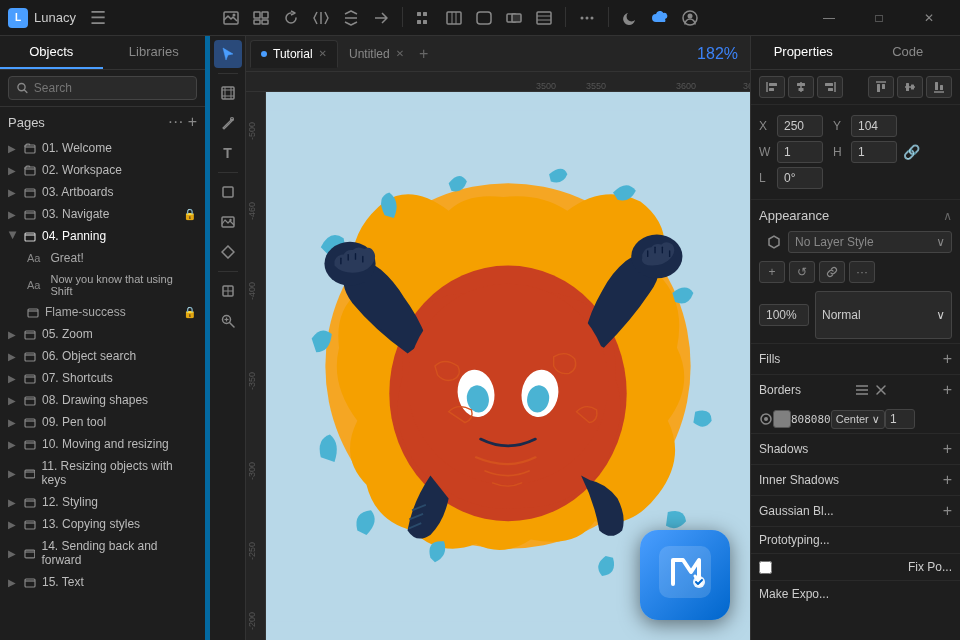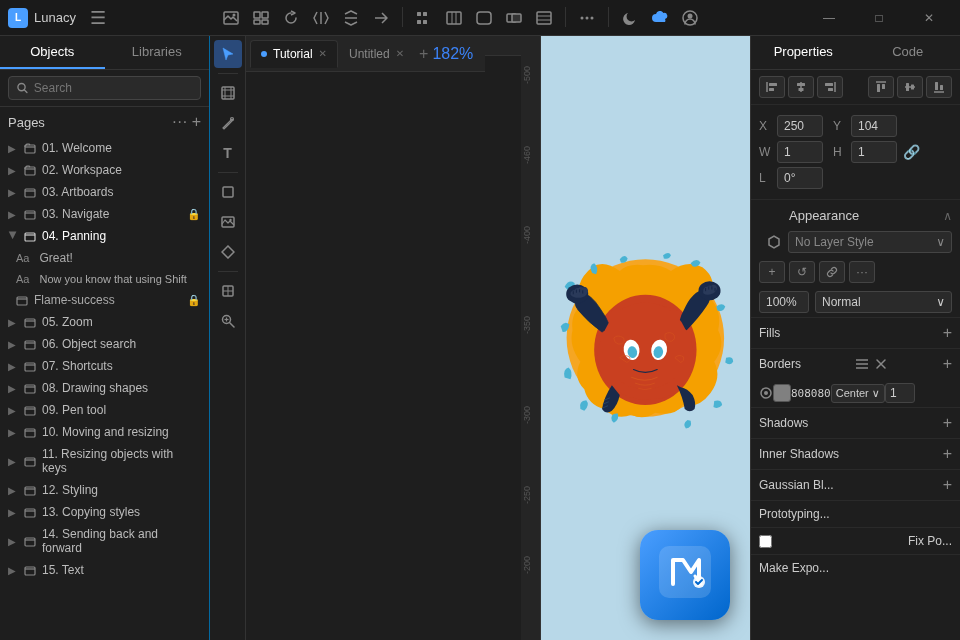--- a/index.html
+++ b/index.html
@@ -12,48 +12,48 @@
     .titlebar-menu { font-size: 18px; color: #888; cursor: pointer; margin-right: 8px; }
     .titlebar-icons { display: flex; gap: 4px; flex: 1; justify-content: center; }
     .titlebar-icon { width: 26px; height: 22px; display: flex; align-items: center; justify-content: center; color: #888; font-size: 14px; cursor: pointer; border-radius: 3px; }
     .win-controls { display: flex; gap: 4px; align-items: center; }
     .win-ctrl { width: 46px; height: 36px; display: flex; align-items: center; justify-content: center; color: #888; font-size: 12px; cursor: pointer; }
 
     
     .app-body { display: flex; height: 604px; }
 
     
-    .sidebar { width: 210px; background: #1e1e1e; border-right: 1px solid #0369a1; display: flex; flex-direction: column; flex-shrink: 0; }
+    .sidebar { width: 210px; background: #1e1e1e; border-right: 5px solid #0369a1; display: flex; flex-direction: column; flex-shrink: 0; }
     .sidebar-tabs { display: flex; border-bottom: 1px solid #333; }
     .sidebar-tab { flex: 1; text-align: center; padding: 8px 0; font-size: 13px; cursor: pointer; color: #888; }
     .sidebar-tab.active { color: #fff; border-bottom: 2px solid #4a9eff; }
     .sidebar-search { padding: 6px 8px; border-bottom: 1px solid #333; }
     .search-box { width: 100%; background: #2a2a2a; border: 1px solid #444; border-radius: 4px; padding: 4px 8px; color: #ccc; font-size: 12px; display: flex; align-items: center; gap: 6px; }
     .search-box input { background: transparent; border: none; color: #ccc; font-size: 12px; outline: none; width: 100%; }
 
     .pages-header { display: flex; align-items: center; justify-content: space-between; padding: 6px 8px; }
     .pages-title { font-size: 13px; color: #ccc; font-weight: 500; }
     .pages-actions { display: flex; gap: 4px; }
     .pages-action { color: #888; cursor: pointer; font-size: 16px; }
 
     .pages-list { flex: 1; overflow-y: auto; }
     .page-item { display: flex; align-items: center; padding: 4px 8px; cursor: pointer; gap: 6px; font-size: 12px; color: #bbb; }
     .page-item.expanded { color: #fff; }
     .page-arrow { color: #666; font-size: 10px; width: 10px; }
     .page-lock { color: #666; font-size: 11px; margin-left: auto; }
-    .sub-item { padding-left: 16px; font-size: 12px; color: #aaa; }
+    .sub-item { padding-left: 27px; font-size: 12px; color: #aaa; }
 
     
     .tool-sidebar { width: 36px; background: #1e1e1e; border-right: 1px solid #333; display: flex; flex-direction: column; align-items: center; padding: 4px 0; gap: 2px; flex-shrink: 0; }
     .tool-btn { width: 28px; height: 28px; display: flex; align-items: center; justify-content: center; color: #888; cursor: pointer; border-radius: 4px; font-size: 15px; }
     .tool-btn.active { background: #2a4a7a; color: #4a9eff; }
     .tool-divider { width: 20px; height: 1px; background: #333; margin: 3px 0; }
 
     
-    .canvas-area { flex: 1; display: flex; flex-direction: row; overflow: hidden; }
+    .canvas-area { flex: 1; display: flex; flex-direction: column; overflow: hidden; }
     .canvas-tabs { height: 36px; background: #252525; display: flex; align-items: center; border-bottom: 1px solid #333; padding: 0 4px; }
     .canvas-tab { display: flex; align-items: center; gap: 6px; padding: 6px 10px; font-size: 12px; color: #888; cursor: pointer; border-radius: 4px 4px 0 0; border: 1px solid transparent; }
     .canvas-tab.active { background: #1e1e1e; color: #fff; border-color: #333; border-bottom-color: #1e1e1e; }
     .canvas-tab .close-tab { color: #666; font-size: 10px; }
     .canvas-tab .dot { width: 6px; height: 6px; background: #4a9eff; border-radius: 50%; }
     .add-tab { color: #666; font-size: 16px; cursor: pointer; padding: 4px; }
     .zoom-info { margin-left: auto; font-size: 16px; color: #3b82f6; padding-right: 8px; }
 
     .ruler-h { height: 20px; background: #252525; border-bottom: 1px solid #333; position: relative; overflow: hidden; }
 
@@ -70,32 +70,32 @@
     .panel-section { padding: 6px 8px; border-bottom: 1px solid #2a2a2a; }
     .align-row { display: flex; gap: 3px; align-items: center; }
     .align-btn { width: 26px; height: 22px; background: #2a2a2a; border: 1px solid #444; border-radius: 3px; display: flex; align-items: center; justify-content: center; cursor: pointer; color: #888; font-size: 12px; }
 
     .prop-row { display: flex; align-items: center; gap: 6px; margin: 4px 0; }
     .prop-label { font-size: 12px; color: #888; width: 12px; }
     .prop-input { background: #2a2a2a; border: 1px solid #444; border-radius: 3px; color: #ccc; font-size: 12px; padding: 3px 6px; width: 46px; outline: none; }
     .link-icon { color: #666; font-size: 14px; cursor: pointer; }
 
     .appearance-header { display: flex; align-items: center; justify-content: space-between; padding: 8px 8px 4px; }
-    .appearance-title { font-size: 13px; color: #ccc; font-weight: 500; margin-left: 30px; }
+    .appearance-title { font-size: 13px; color: #ccc; font-weight: 500; }
     .collapse-btn { color: #666; font-size: 12px; cursor: pointer; }
 
     .layer-style { display: flex; align-items: center; gap: 6px; padding: 4px 8px; margin-left: 7px; }
     .layer-style-select { flex: 1; background: #2a2a2a; border: 1px solid #444; border-radius: 3px; color: #888; font-size: 12px; padding: 3px 6px; cursor: pointer; display: flex; align-items: center; justify-content: space-between; }
 
     .style-actions { display: flex; gap: 4px; padding: 4px 8px; }
     .style-btn { width: 26px; height: 22px; background: #2a2a2a; border: 1px solid #444; border-radius: 3px; display: flex; align-items: center; justify-content: center; cursor: pointer; color: #888; font-size: 12px; }
 
     .blend-row { display: flex; align-items: center; gap: 6px; padding: 4px 8px; }
     .opacity-input { background: #2a2a2a; border: 1px solid #444; border-radius: 3px; color: #ccc; font-size: 12px; padding: 3px 6px; width: 50px; outline: none; }
-    .blend-select { flex: 1; background: #2a2a2a; border: 1px solid #444; border-radius: 3px; color: #ccc; font-size: 12px; padding: 3px 6px; cursor: pointer; display: flex; align-items: center; justify-content: space-between; }
+    .blend-select { flex: 1; background: #2a2a2a; border: 1px solid #444; border-radius: 3px; color: #ccc; font-size: 12px; padding: 16px 6px; cursor: pointer; display: flex; align-items: center; justify-content: space-between; }
 
     .section-row { display: flex; align-items: center; justify-content: space-between; padding: 6px 8px; border-top: 1px solid #2a2a2a; }
     .section-label { font-size: 12px; color: #ccc; }
     .add-btn { color: #888; font-size: 16px; cursor: pointer; }
 
     .border-row { display: flex; align-items: center; padding: 4px 8px; }
     .border-icons { display: flex; gap: 3px; }
     .color-swatch { width: 18px; height: 18px; border-radius: 3px; border: 1px solid #555; cursor: pointer; }
     .border-select { background: #2a2a2a; border: 1px solid #444; border-radius: 3px; color: #ccc; font-size: 11px; padding: 2px 4px; cursor: pointer; }
     .border-num { background: #2a2a2a; border: 1px solid #444; border-radius: 3px; color: #ccc; font-size: 12px; padding: 2px 4px; width: 30px; outline: none; }

